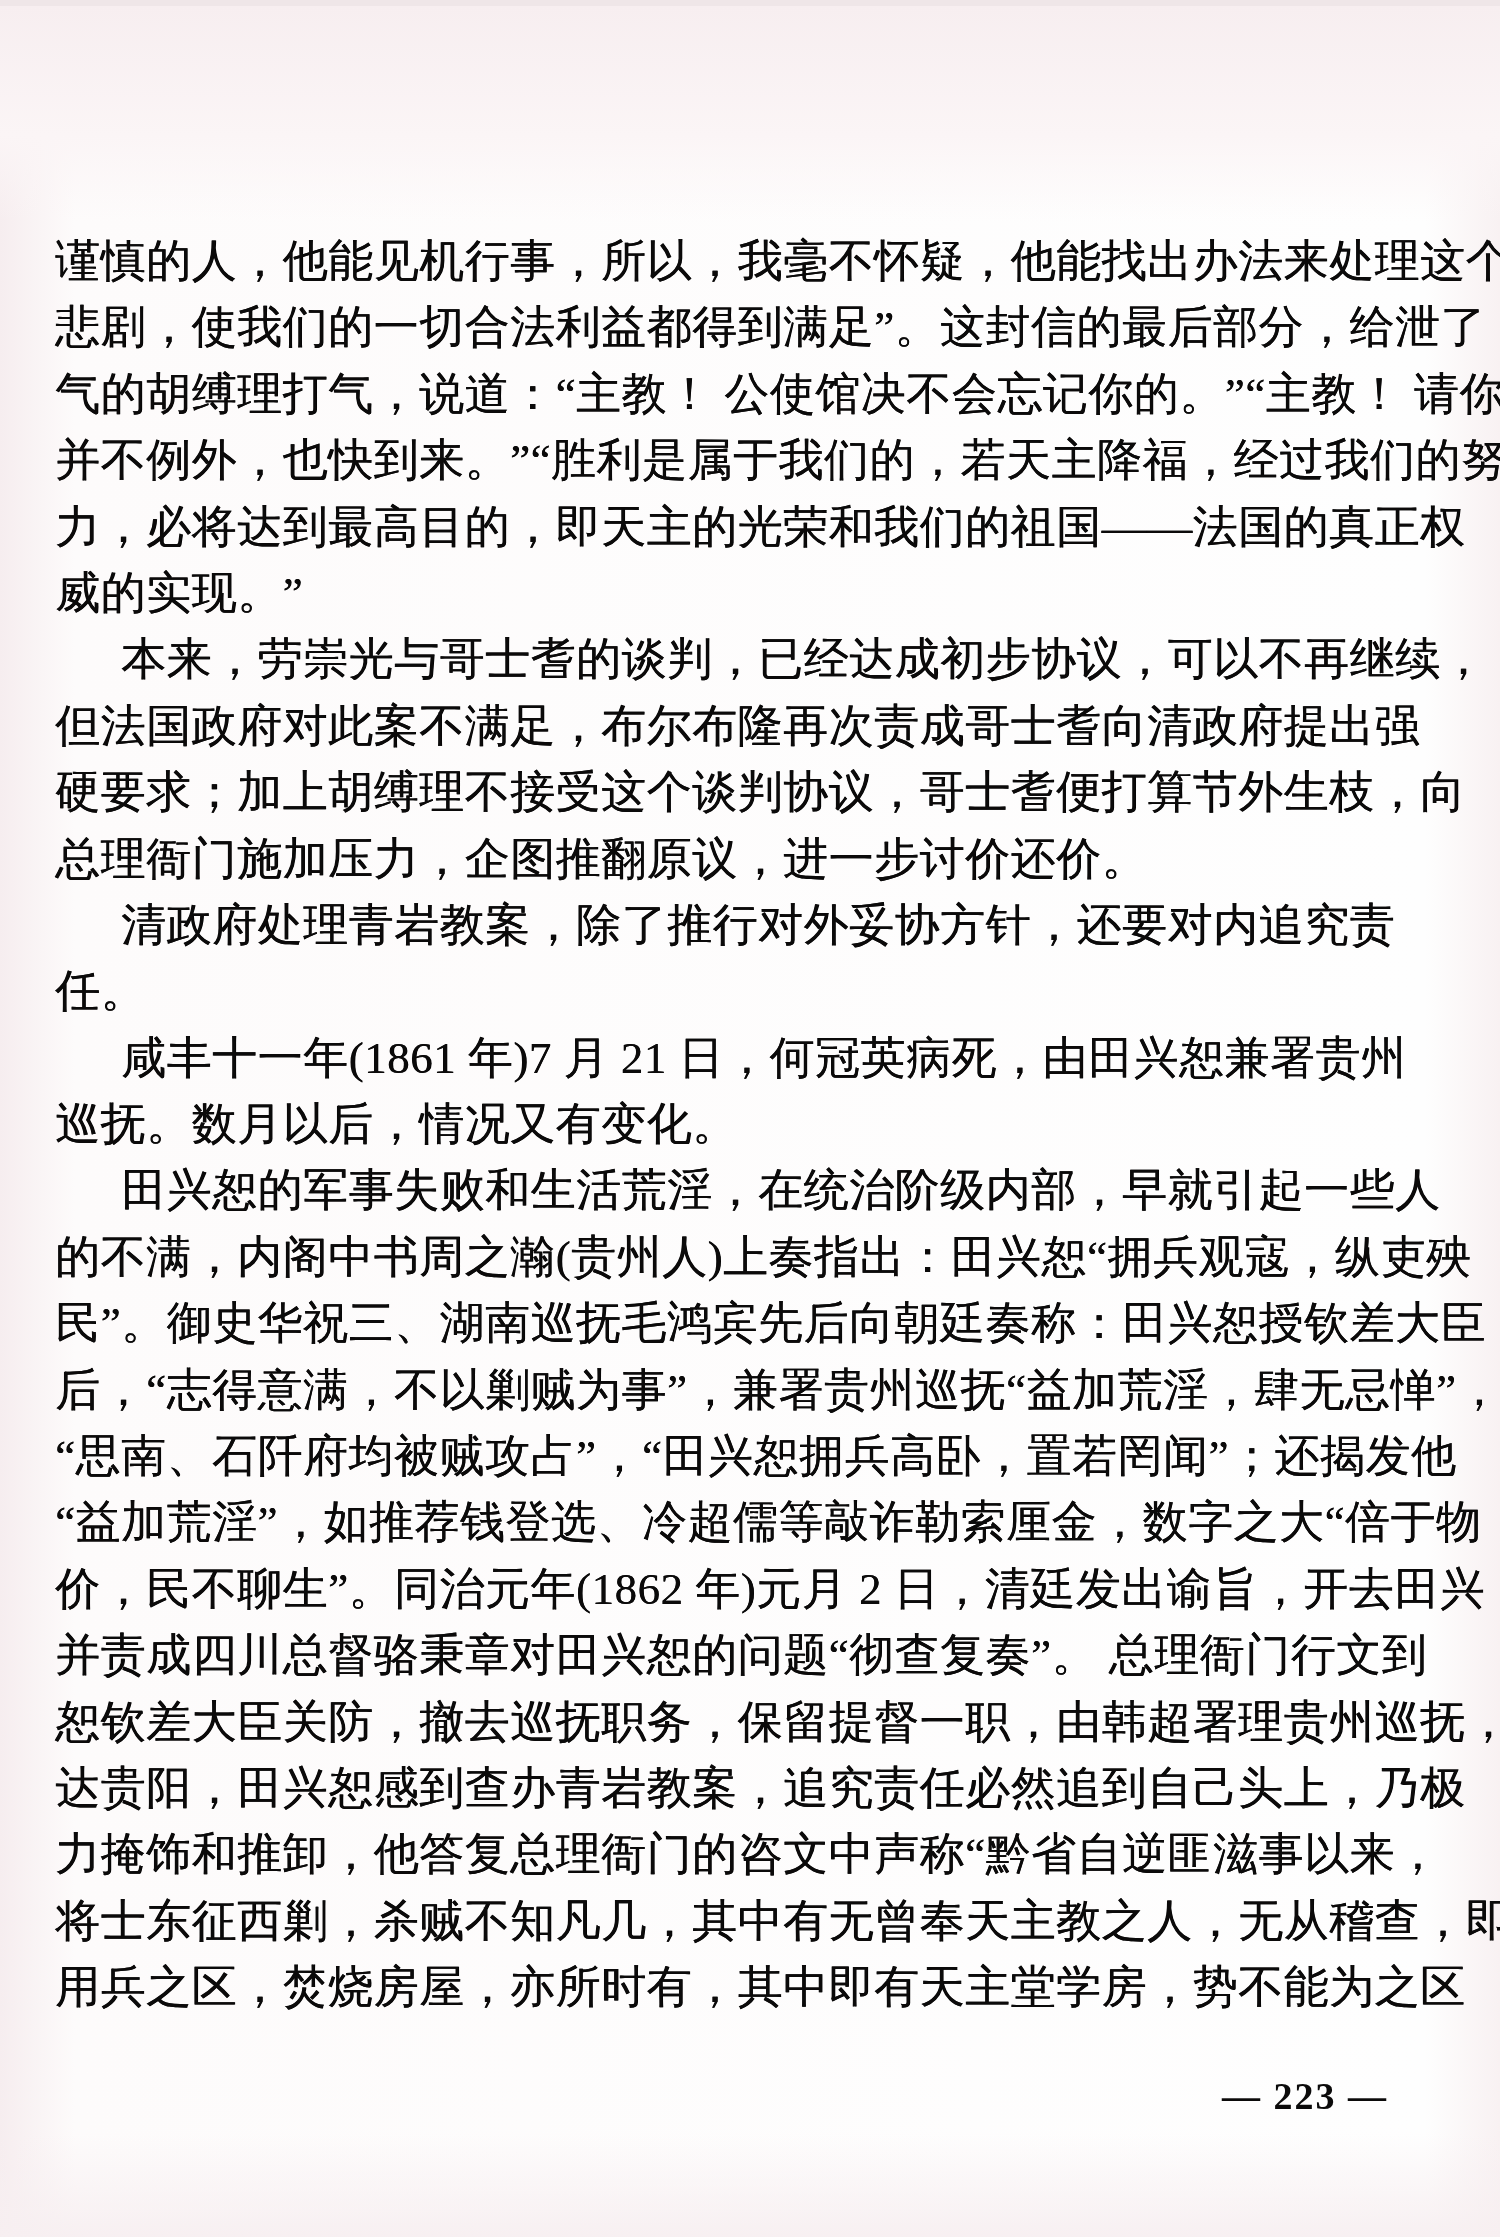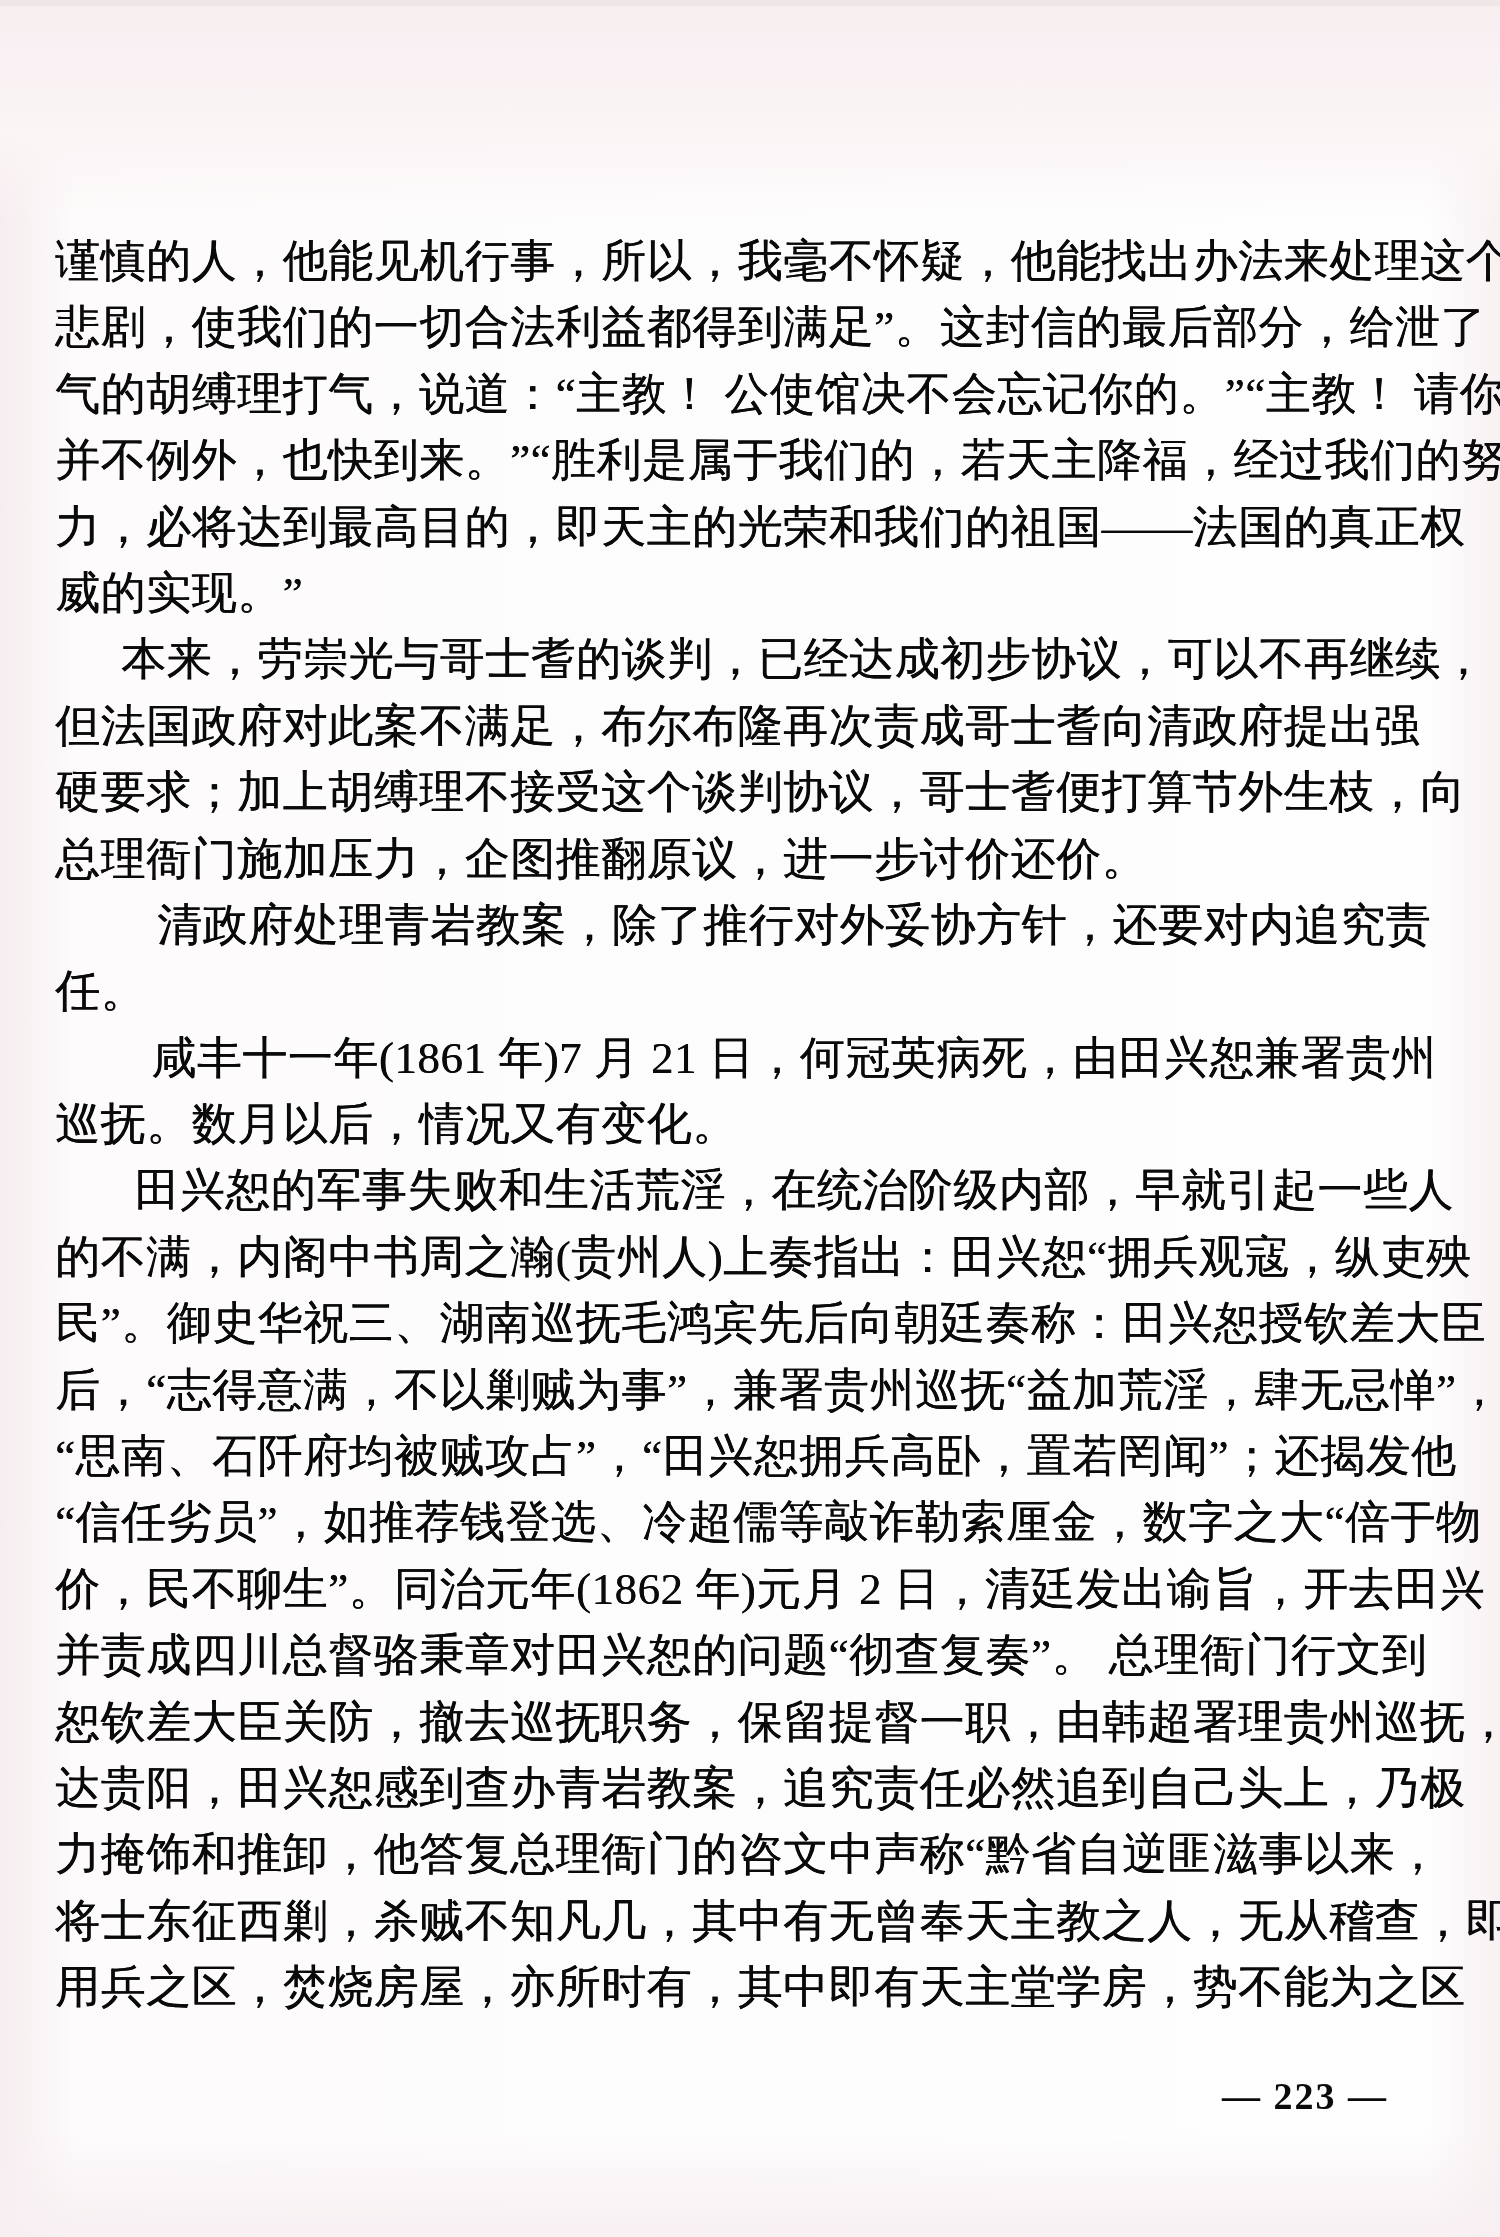--- a/index.html
+++ b/index.html
@@ -41,21 +41,20 @@
     line-height: 66.4px;
     font-size: 45px;
     letter-spacing: 0.5px;
     color: #0b0a0a;
     white-space: nowrap;
     font-weight: 500;
     text-shadow: 0.4px 0.4px 0 #000;
   }
   .line.indent {
     padding-left: 66px;
-    text-align: center;
   }
   .footer {
     position: absolute;
     top: 2068px;
     right: 112px;
     font-size: 38px;
     letter-spacing: 2px;
     color: #0b0a0a;
     font-weight: 600;
     font-family: "Liberation Serif", serif;
@@ -81,21 +80,21 @@
     <div class="line">总理衙门施加压力，企图推翻原议，进一步讨价还价。</div>
     <div class="line indent">清政府处理青岩教案，除了推行对外妥协方针，还要对内追究责</div>
     <div class="line">任。</div>
     <div class="line indent">咸丰十一年(1861 年)7 月 21 日，何冠英病死，由田兴恕兼署贵州</div>
     <div class="line">巡抚。数月以后，情况又有变化。</div>
     <div class="line indent">田兴恕的军事失败和生活荒淫，在统治阶级内部，早就引起一些人</div>
     <div class="line">的不满，内阁中书周之瀚(贵州人)上奏指出：田兴恕“拥兵观寇，纵吏殃</div>
     <div class="line">民”。御史华祝三、湖南巡抚毛鸿宾先后向朝廷奏称：田兴恕授钦差大臣</div>
     <div class="line">后，“志得意满，不以剿贼为事”，兼署贵州巡抚“益加荒淫，肆无忌惮”，</div>
     <div class="line">“思南、石阡府均被贼攻占”，“田兴恕拥兵高卧，置若罔闻”；还揭发他</div>
-    <div class="line">“信任劣员”，如推荐钱登选、冷超儒等敲诈勒索厘金，数字之大“倍于物</div>
+    <div class="line">“益加荒淫”，如推荐钱登选、冷超儒等敲诈勒索厘金，数字之大“倍于物</div>
     <div class="line">价，民不聊生”。同治元年(1862 年)元月 2 日，清廷发出谕旨，开去田兴</div>
     <div class="line">并责成四川总督骆秉章对田兴恕的问题“彻查复奏”。 总理衙门行文到</div>
     <div class="line">恕钦差大臣关防，撤去巡抚职务，保留提督一职，由韩超署理贵州巡抚，</div>
     <div class="line">达贵阳，田兴恕感到查办青岩教案，追究责任必然追到自己头上，乃极</div>
     <div class="line">力掩饰和推卸，他答复总理衙门的咨文中声称“黔省自逆匪滋事以来，</div>
     <div class="line">将士东征西剿，杀贼不知凡几，其中有无曾奉天主教之人，无从稽查，即</div>
     <div class="line">用兵之区，焚烧房屋，亦所时有，其中即有天主堂学房，势不能为之区</div>
   </div>
 
   <div class="footer">— 223 —</div>

